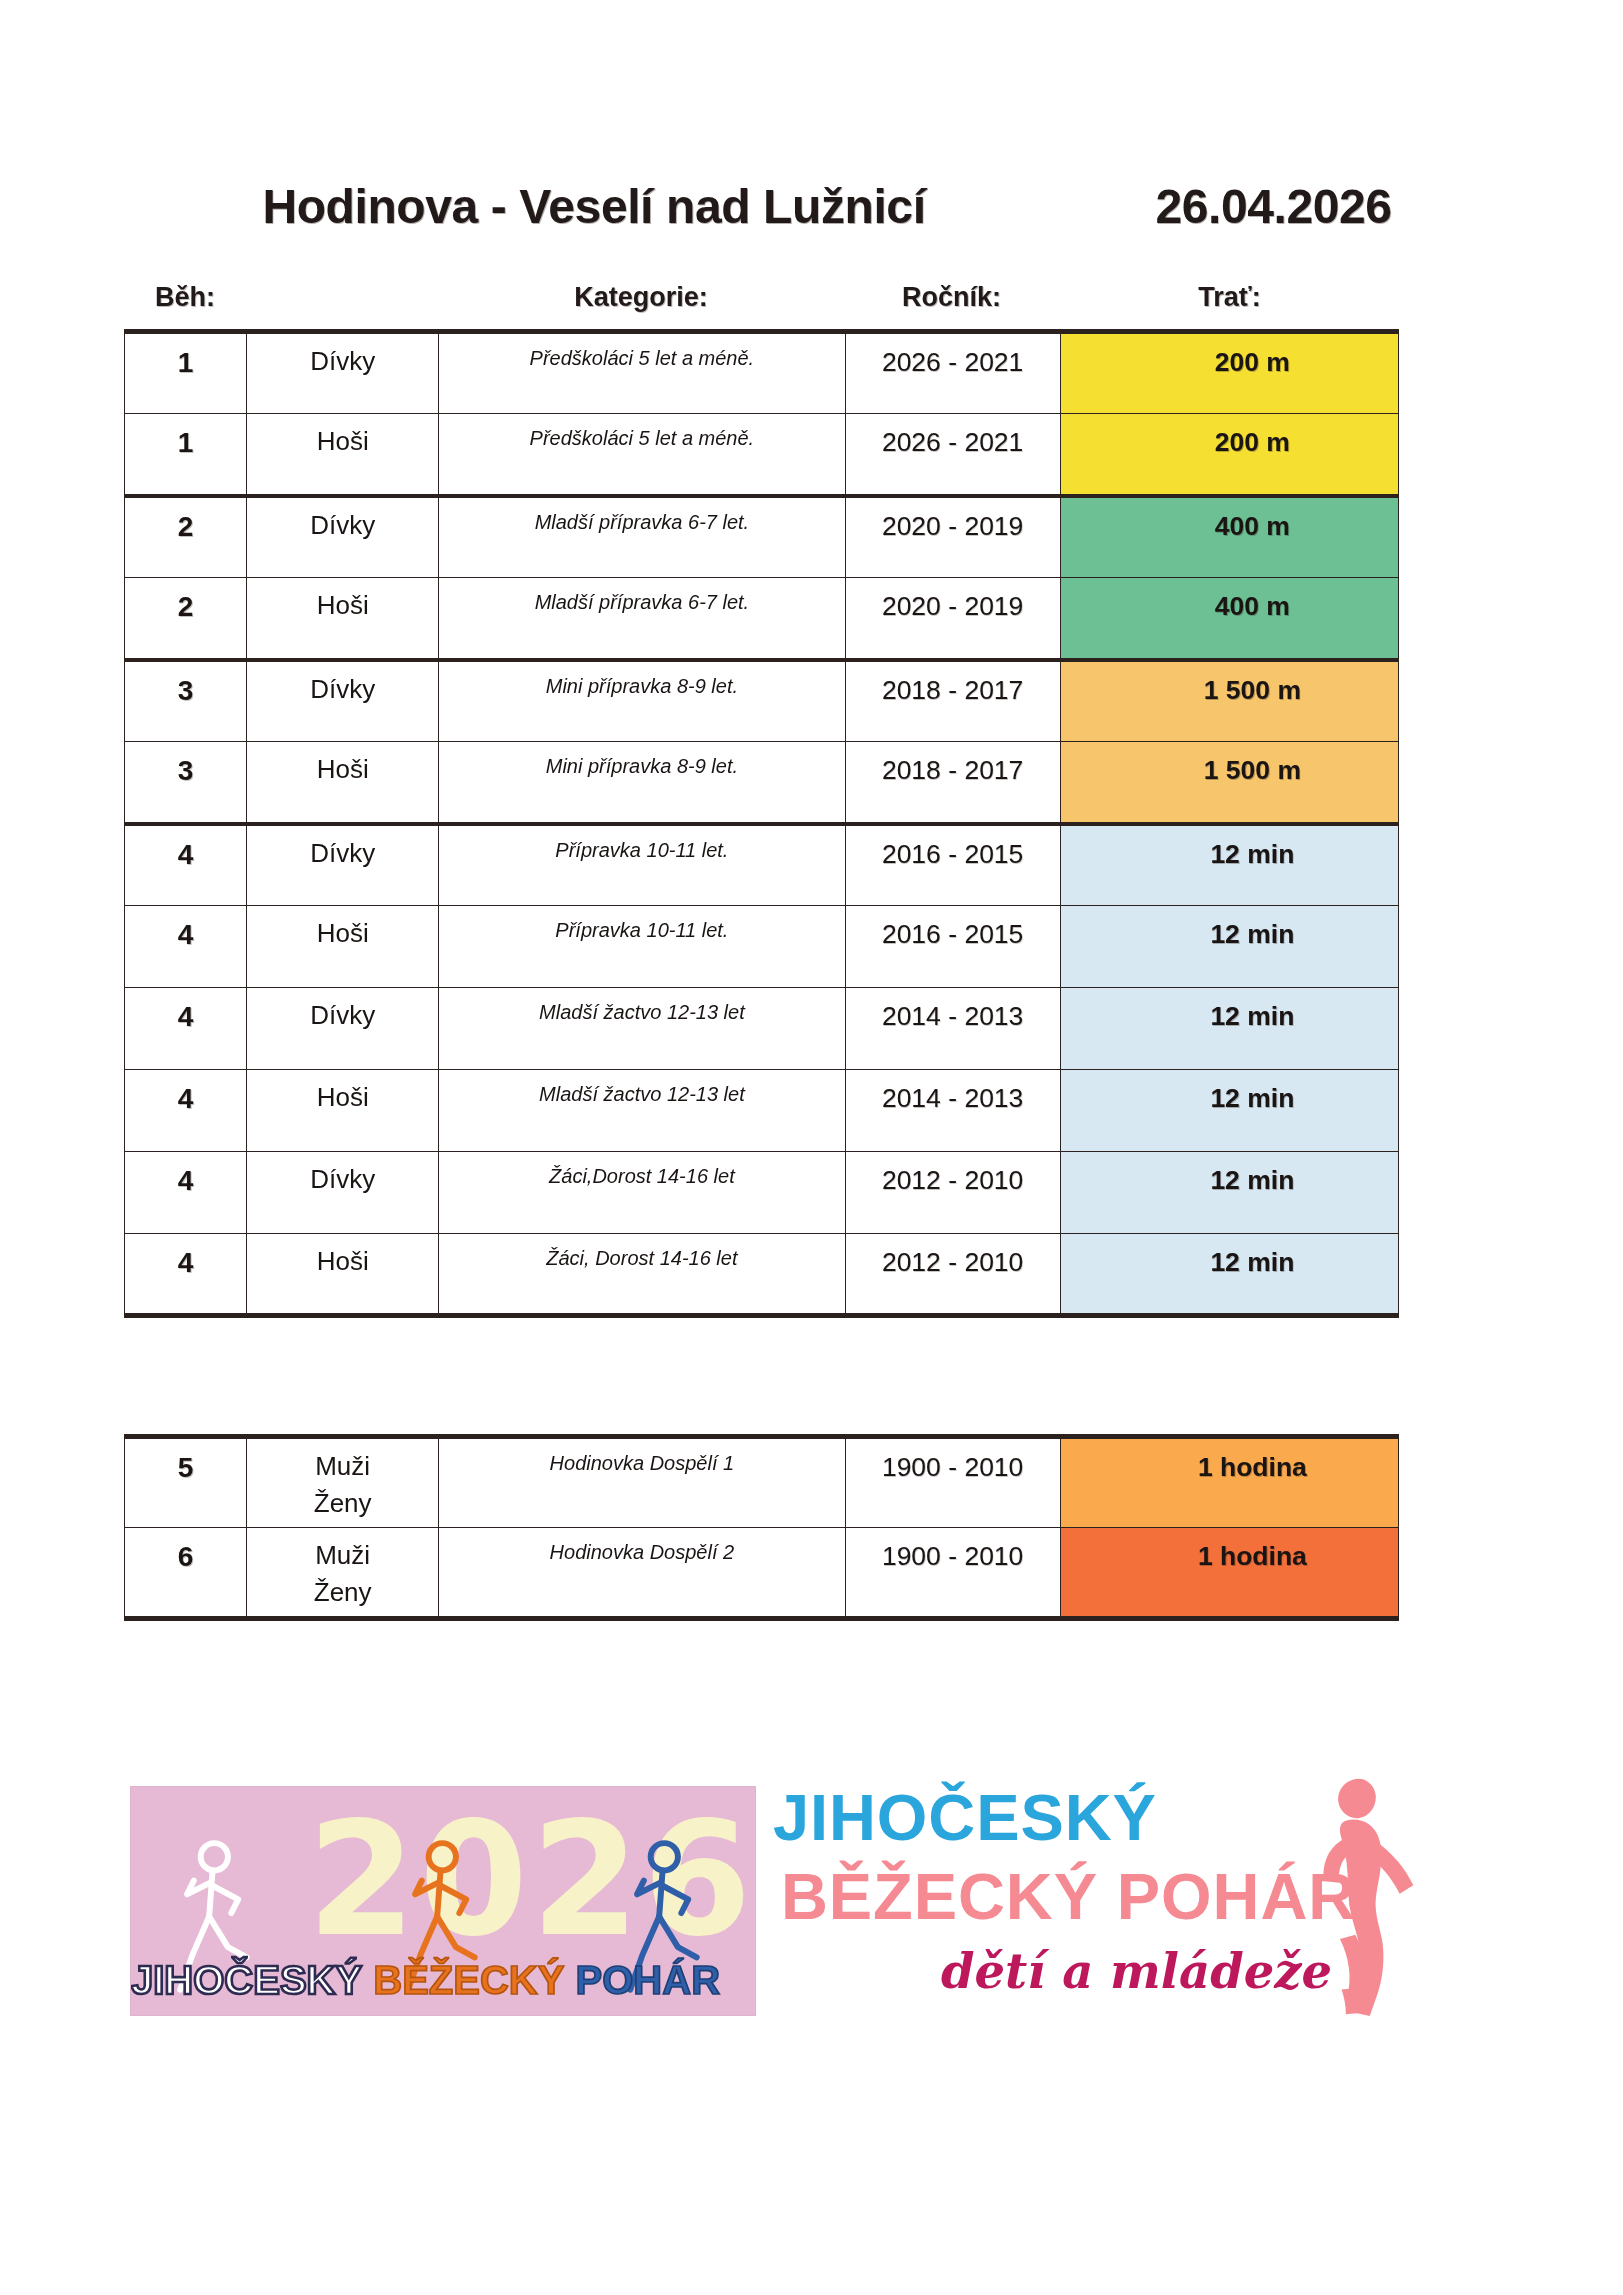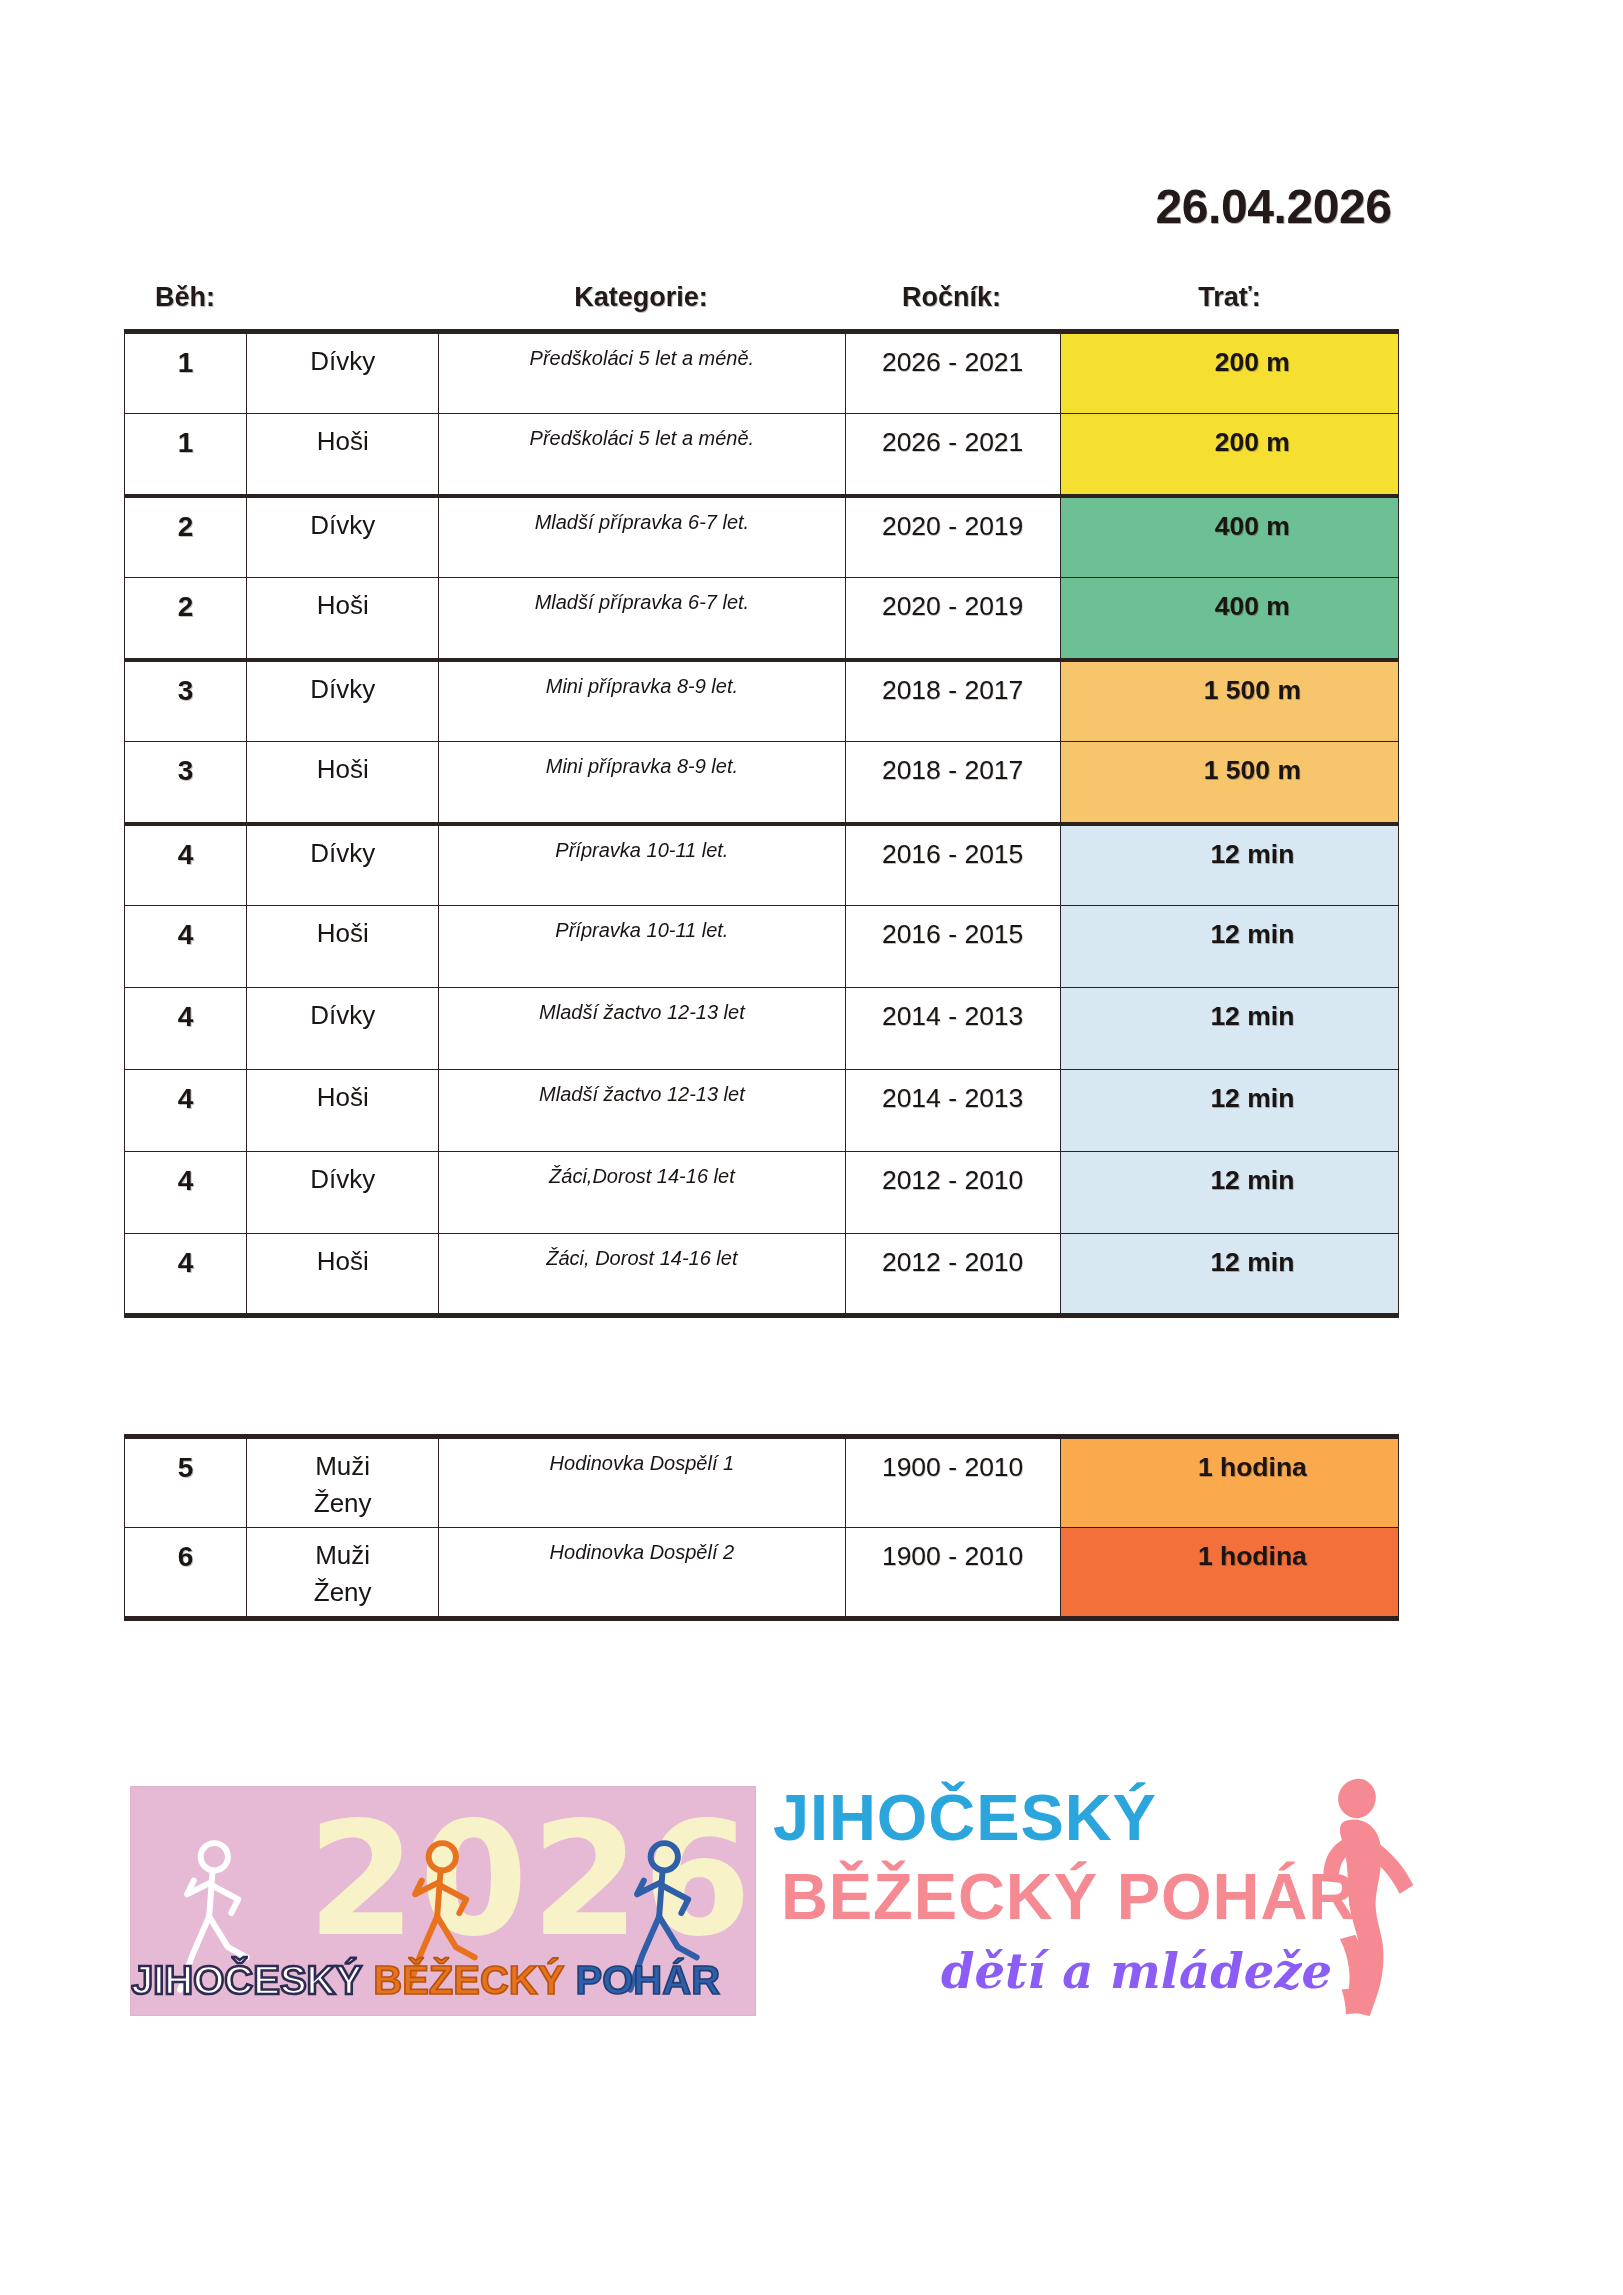--- a/index.html
+++ b/index.html
@@ -131,34 +131,35 @@
     color:#2ba6dd;white-space:nowrap;
   }
   .logo-right .l2{
     position:absolute;left:8px;top:94px;width:581px;
     font-size:65px;font-weight:800;letter-spacing:0.9px;
     color:#f58a93;white-space:nowrap;
   }
   .logo-right .l3{
     position:absolute;left:168px;top:178px;
     font-size:48px;font-style:italic;font-weight:600;
-    color:#8b5cf6;white-space:nowrap;
+    color:#be185d;white-space:nowrap;
     font-family:"DejaVu Serif","Liberation Serif",serif;
     text-align:right;
   }
   .logo-right .silhouette{
     position:absolute;right:8.5px;top:8.5px;width:128px;height:244px;
   }
 </style>
 </head>
 <body>
 
 <div class="page">
 
   <div class="title-row">
+    <div class="doc-title">Hodinova - Veselí nad Lužnicí</div>
     <div class="doc-date">26.04.2026</div>
   </div>
 
   <div class="col-headers">
     <span class="ch-beh">Běh:</span>
     <span class="ch-kat">Kategorie:</span>
     <span class="ch-roc">Ročník:</span>
     <span class="ch-trat">Trať:</span>
   </div>
 

